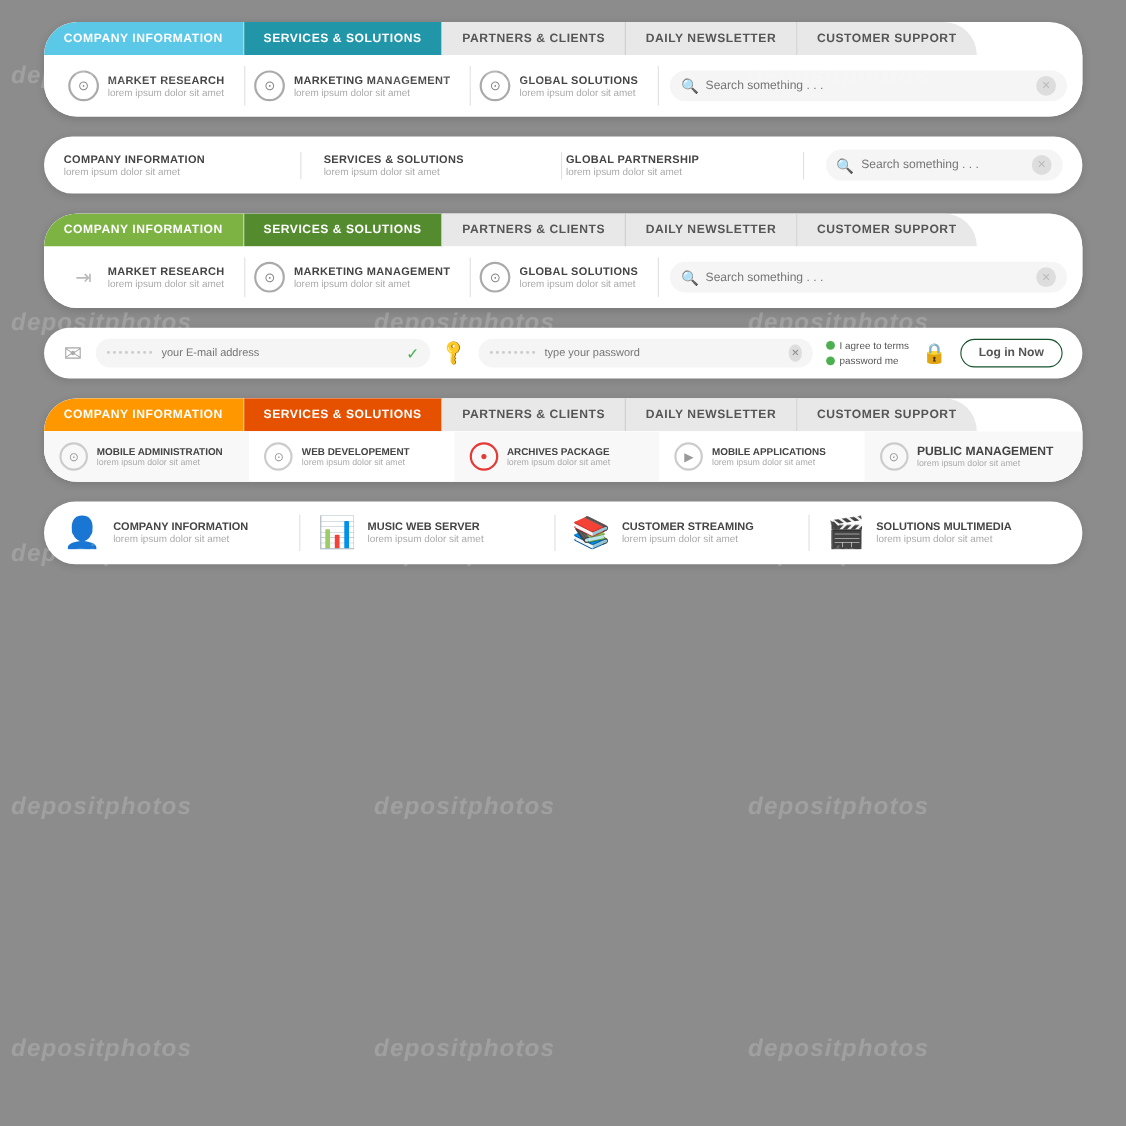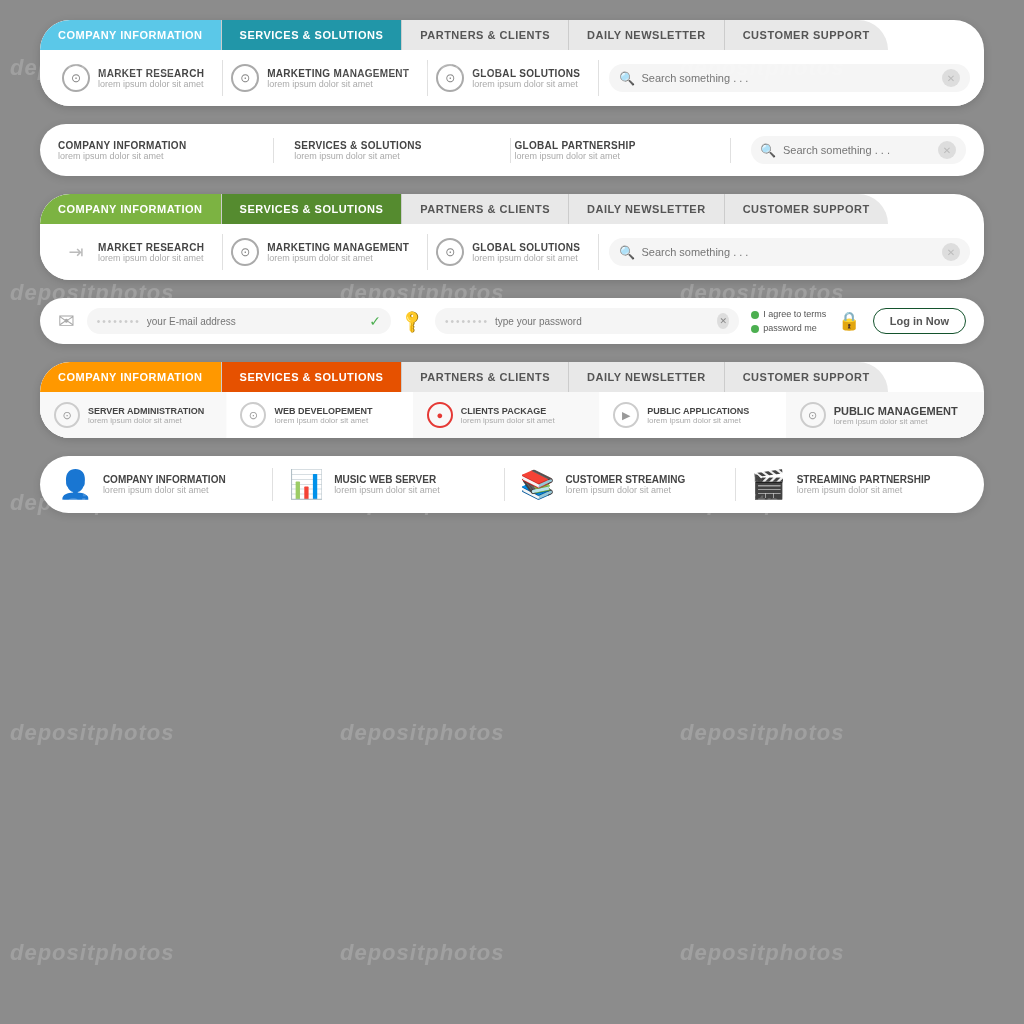--- a/index.html
+++ b/index.html
@@ -217,21 +217,21 @@
     }
     .login-options {
       display: flex;
       flex-direction: column;
       gap: 4px;
       font-size: 9px;
       color: #555;
     }
     .login-options span {
       display: flex;
-      align-items: flex-end;
+      align-items: center;
       gap: 4px;
     }
     .bullet-green { width: 8px; height: 8px; background: #4caf50; border-radius: 50%; }
     .lock-icon { color: #bbb; font-size: 18px; }
     .login-btn {
       background: white;
       border: 1px solid #14532d;
       border-radius: 20px;
       padding: 6px 16px;
       font-size: 11px;
@@ -465,42 +465,42 @@
       <div class="nav-tab active-orange">COMPANY INFORMATION</div>
       <div class="nav-tab active-orange2">SERVICES &amp; SOLUTIONS</div>
       <div class="nav-tab">PARTNERS &amp; CLIENTS</div>
       <div class="nav-tab">DAILY NEWSLETTER</div>
       <div class="nav-tab">CUSTOMER SUPPORT</div>
     </div>
     <div class="arrow-sub">
       <div class="arrow-item">
         <div class="arrow-icon">⊙</div>
         <div>
-          <div class="title" style="font-size:9px;font-weight:bold;color:#444;">SERVER ADMINISTRATION</div>
+          <div class="title" style="font-size:9px;font-weight:bold;color:#444;">MOBILE ADMINISTRATION</div>
           <div style="font-size:8px;color:#aaa;">lorem ipsum dolor sit amet</div>
         </div>
       </div>
       <div class="arrow-item">
         <div class="arrow-icon">⊙</div>
         <div>
           <div class="title" style="font-size:9px;font-weight:bold;color:#444;">WEB DEVELOPEMENT</div>
           <div style="font-size:8px;color:#aaa;">lorem ipsum dolor sit amet</div>
         </div>
       </div>
       <div class="arrow-item">
         <div class="arrow-icon red">●</div>
         <div>
-          <div class="title" style="font-size:9px;font-weight:bold;color:#444;">CLIENTS PACKAGE</div>
+          <div class="title" style="font-size:9px;font-weight:bold;color:#444;">ARCHIVES PACKAGE</div>
           <div style="font-size:8px;color:#aaa;">lorem ipsum dolor sit amet</div>
         </div>
       </div>
       <div class="arrow-item">
         <div class="arrow-icon">▶</div>
         <div>
-          <div class="title" style="font-size:9px;font-weight:bold;color:#444;">PUBLIC APPLICATIONS</div>
+          <div class="title" style="font-size:9px;font-weight:bold;color:#444;">MOBILE APPLICATIONS</div>
           <div style="font-size:8px;color:#aaa;">lorem ipsum dolor sit amet</div>
         </div>
       </div>
       <div class="arrow-item" style="clip-path:none;">
         <div class="arrow-icon">⊙</div>
         <div>
           <div class="title" style="font-size:11px;font-weight:bold;color:#444;">PUBLIC MANAGEMENT</div>
           <div style="font-size:8px;color:#aaa;">lorem ipsum dolor sit amet</div>
         </div>
       </div>
@@ -525,19 +525,19 @@
     <div class="icon-item" style="padding-left:16px;">
       <span class="big-icon">📚</span>
       <div>
         <div style="font-size:10px;font-weight:bold;color:#444;">CUSTOMER STREAMING</div>
         <div style="font-size:9px;color:#aaa;">lorem ipsum dolor sit amet</div>
       </div>
     </div>
     <div class="icon-item" style="padding-left:16px;">
       <span class="big-icon">🎬</span>
       <div>
-        <div style="font-size:10px;font-weight:bold;color:#444;">STREAMING PARTNERSHIP</div>
+        <div style="font-size:10px;font-weight:bold;color:#444;">SOLUTIONS MULTIMEDIA</div>
         <div style="font-size:9px;color:#aaa;">lorem ipsum dolor sit amet</div>
       </div>
     </div>
   </div>
 
 </div>
 
 </body></html>

